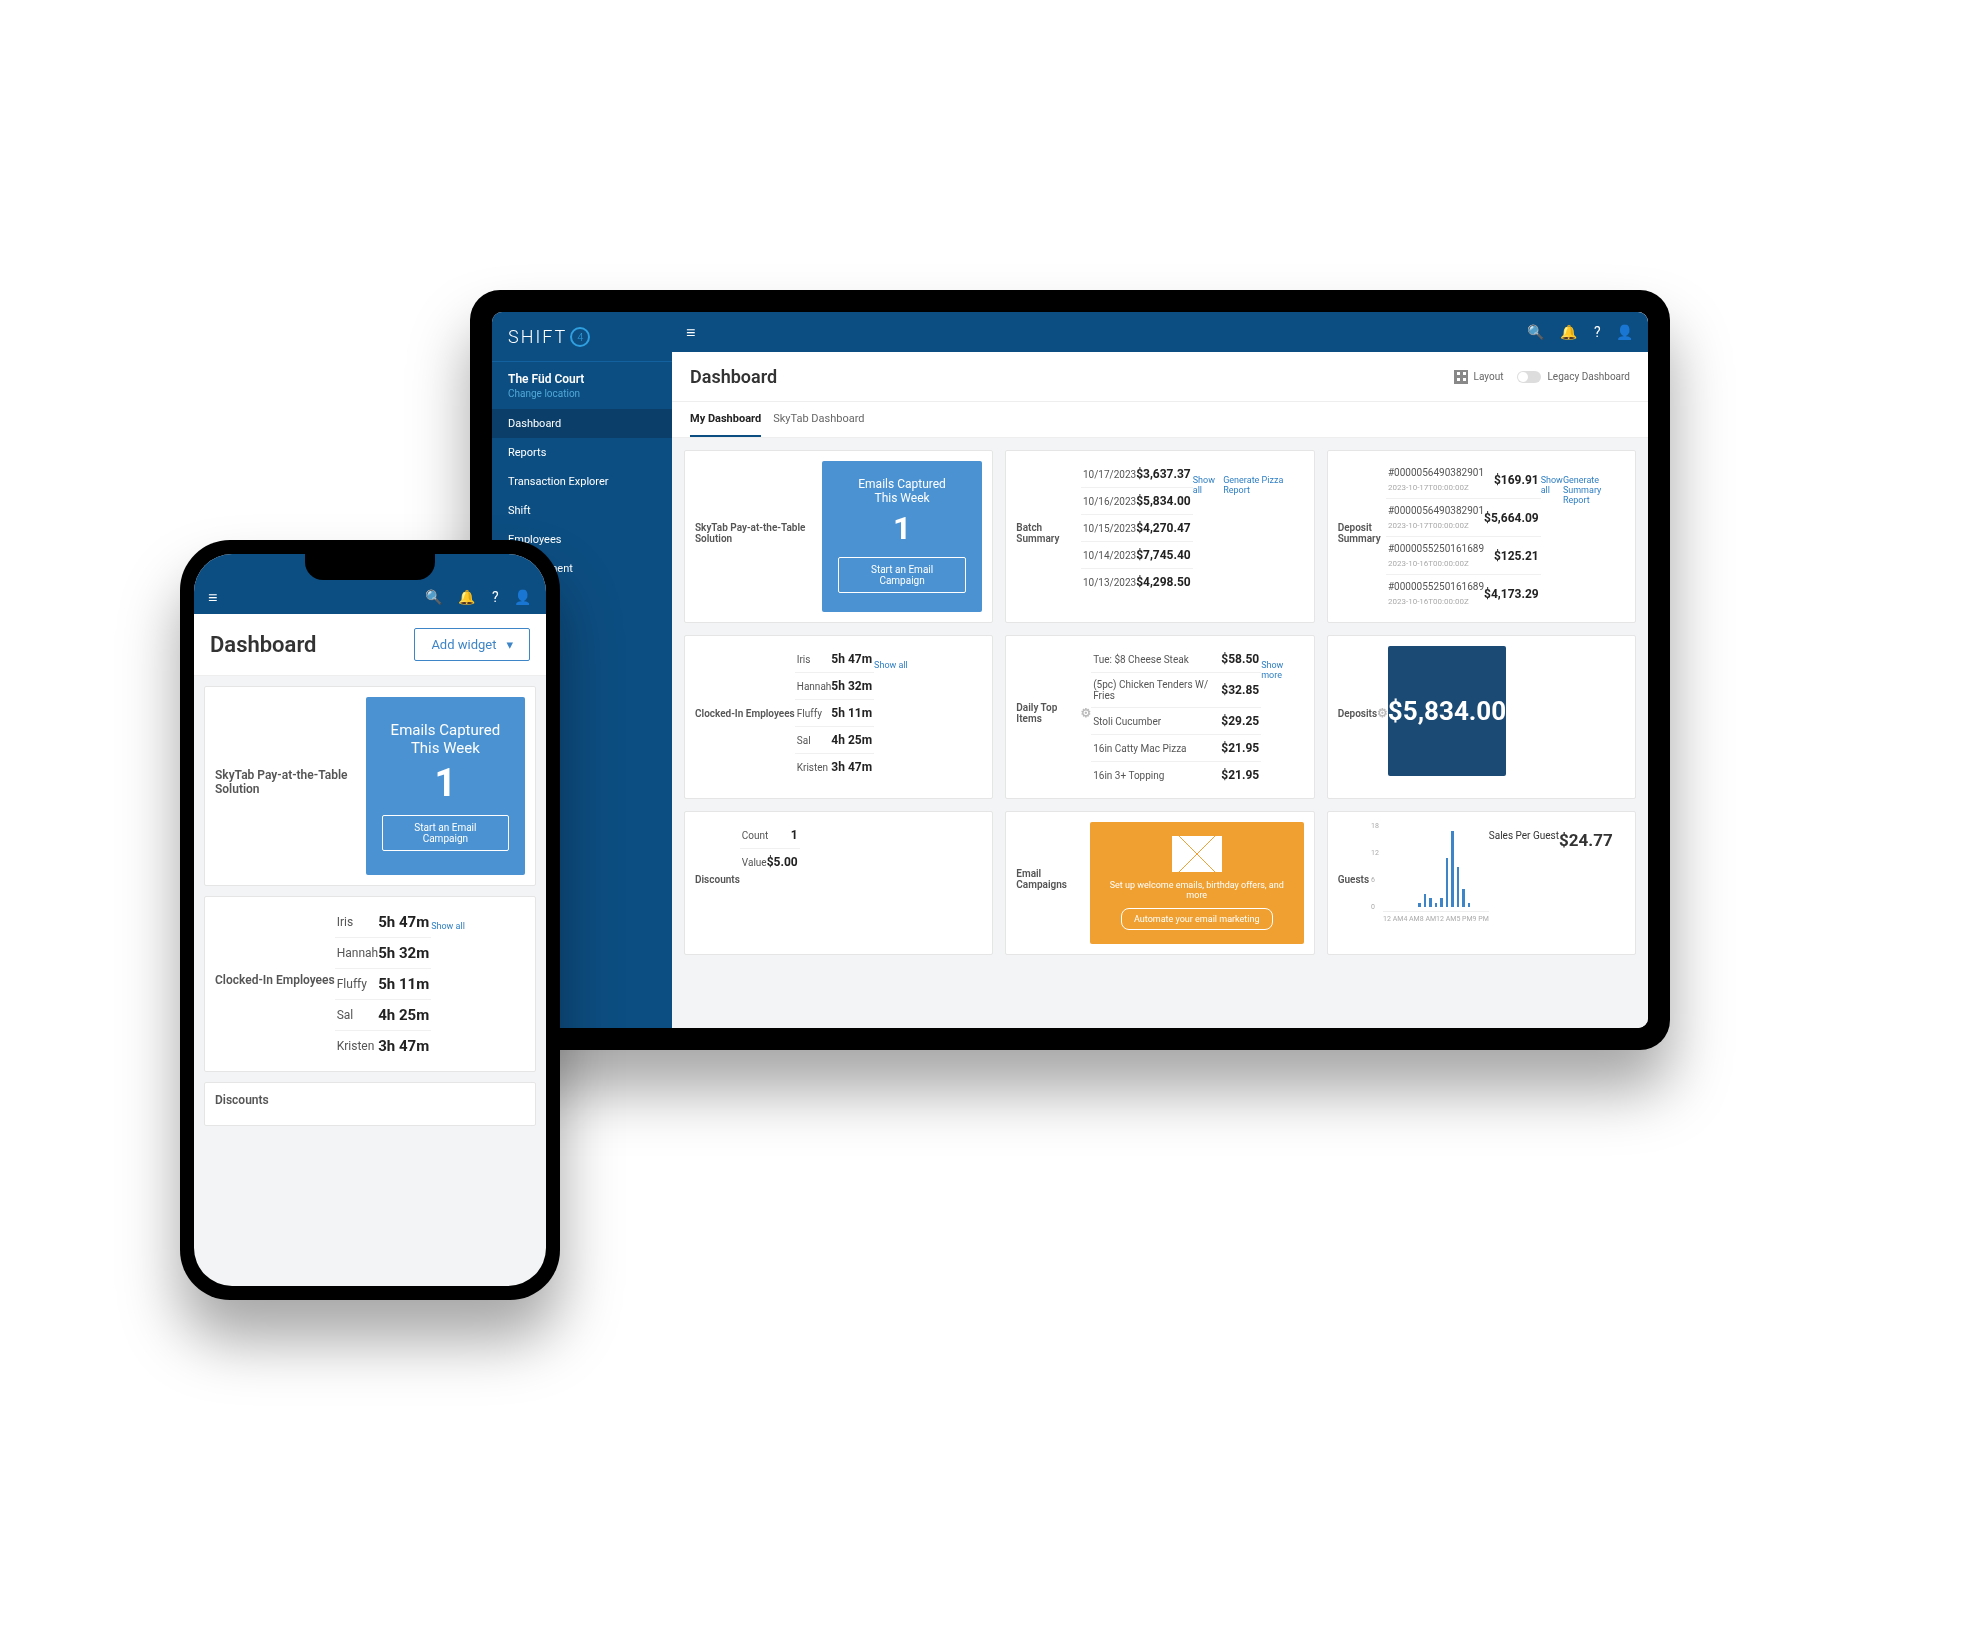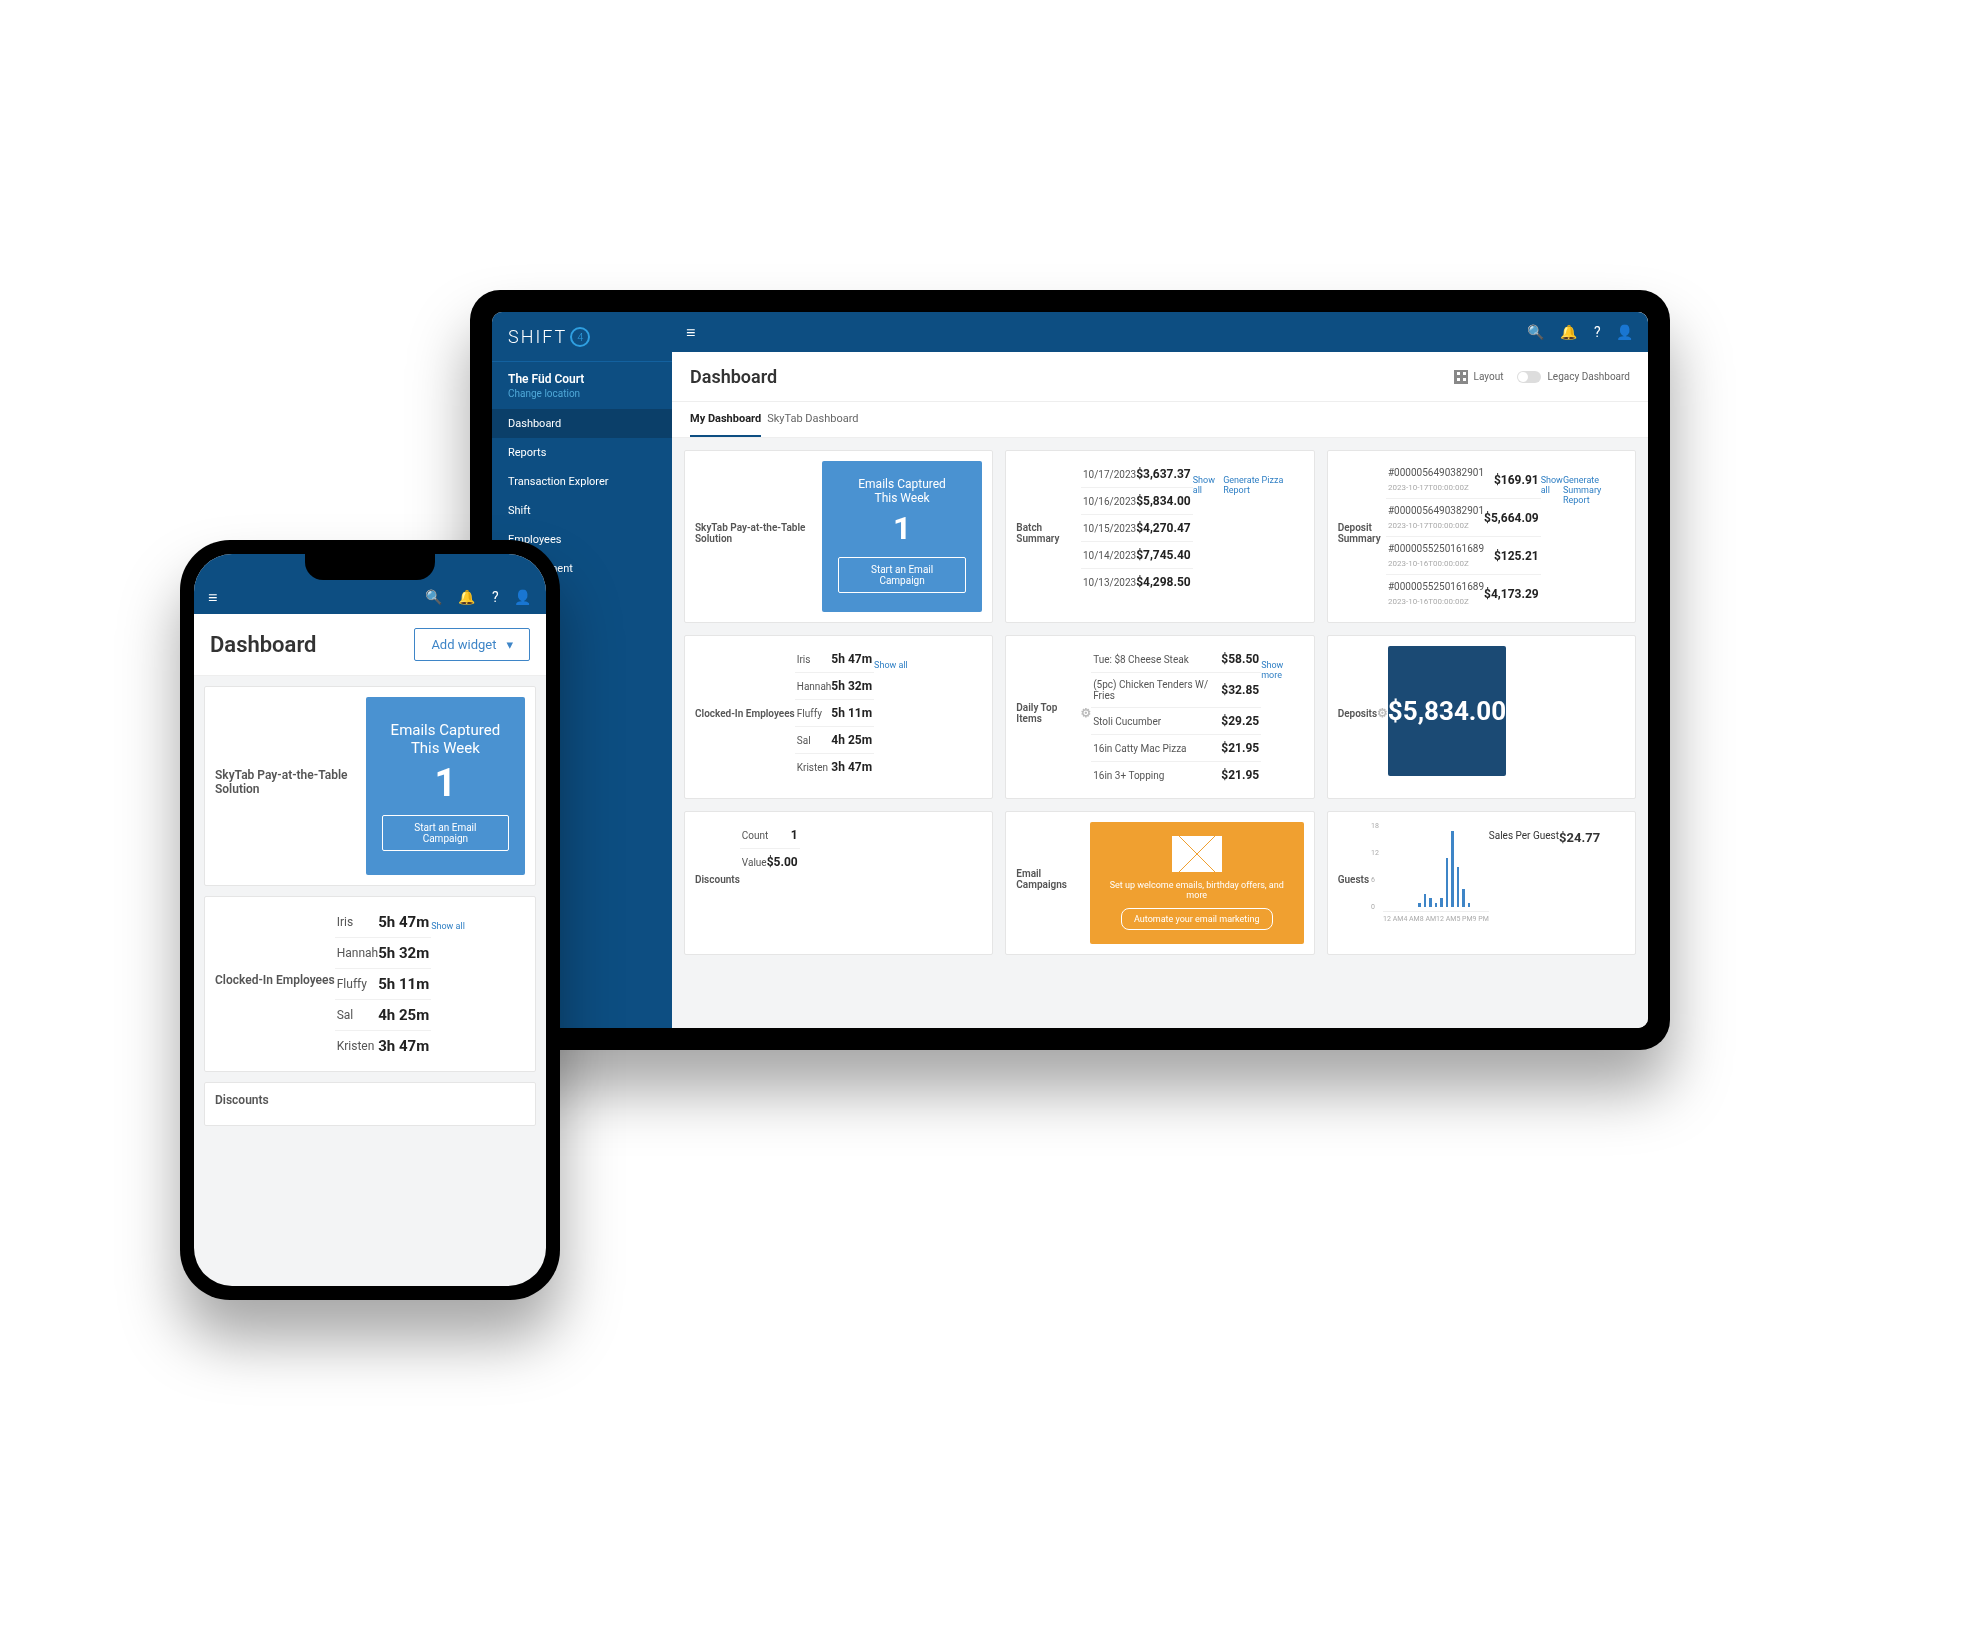--- a/index.html
+++ b/index.html
@@ -21,21 +21,21 @@
 .topbar{height:40px;background:#0d4e82;color:#fff;display:flex;align-items:center;padding:0 14px;gap:16px}
 .topbar .ham{font-size:16px;cursor:pointer}
 .topbar .spacer{flex:1}
 .topbar .ico{font-size:14px;cursor:pointer}
 .header{height:50px;background:#fff;display:flex;align-items:center;padding:0 18px;font-size:18px;font-weight:600;border-bottom:1px solid #eee}
 .header .spacer{flex:1}
 .header .layout,.header .legacy{font-size:10px;font-weight:400;color:#666;display:flex;align-items:center;gap:6px;margin-left:14px}
 .header .layout .grid{display:inline-block;width:14px;height:14px;background:repeating-linear-gradient(0deg,#888 0 3px,transparent 3px 6px),repeating-linear-gradient(90deg,#888 0 3px,transparent 3px 6px)}
 .header .toggle{width:24px;height:12px;background:#ddd;border-radius:6px;position:relative}
 .header .toggle::after{content:"";position:absolute;left:1px;top:1px;width:10px;height:10px;background:#fff;border-radius:50%}
-.tabs{background:#fff;padding:0 18px;border-bottom:1px solid #eee;display:flex;gap:6px;font-size:11px}
+.tabs{background:#fff;padding:0 18px;border-bottom:1px solid #eee;display:flex;gap:12px;font-size:11px}
 .tabs div{padding:10px 0;cursor:pointer;color:#666}
 .tabs div.active{font-weight:700;color:#222;border-bottom:2px solid #0d4e82}
 .gridarea{flex:1;padding:12px;display:grid;grid-template-columns:1fr 1fr 1fr;grid-auto-rows:min-content;gap:12px;overflow:hidden}
 .card{background:#fff;border:1px solid #e5e5e5;border-radius:2px;padding:10px;font-size:10px;display:flex;flex-direction:row}
 .card .title{font-weight:600;color:#555;font-size:10px;margin-bottom:8px;display:flex;align-items:center}
 .card .title .gear{margin-left:auto;color:#bbb;font-size:12px}
 .promo{background:#4a92d1;color:#fff;text-align:center;border-radius:2px;padding:16px;display:flex;flex-direction:column;align-items:center;}
 .promo .capt{font-size:12px}
 .promo .big{font-size:32px;font-weight:700;margin:4px 0 10px}
 .promo .btn{border:1px solid #fff;padding:6px 20px;font-size:10px;cursor:pointer;border-radius:2px}
@@ -50,21 +50,21 @@
 .orange{background:#f0a030;color:#fff;text-align:center;padding:14px;border-radius:2px;display:flex;flex-direction:column;align-items:center;gap:8px}
 .orange .env{width:50px;height:36px;background:#fff;position:relative}
 .orange .env::before{content:"";position:absolute;inset:0;background:linear-gradient(135deg,transparent 49%,#f0a030 49% 51%,transparent 51%),linear-gradient(225deg,transparent 49%,#f0a030 49% 51%,transparent 51%)}
 .orange .txt{font-size:9px}
 .orange .btn{border:1px solid #fff;padding:5px 12px;font-size:9px;cursor:pointer;border-radius:8px}
 .chart{height:90px;display:flex;align-items:flex-end;gap:3px;padding:4px 2px;border-bottom:1px solid #eee;position:relative}
 .chart .bar{flex:1;background:#3e85c7}
 .chart .axis{position:absolute;left:-12px;top:0;bottom:0;display:flex;flex-direction:column;justify-content:space-between;font-size:7px;color:#aaa}
 .xticks{display:flex;justify-content:space-between;font-size:7px;color:#aaa;margin-top:3px}
 .spg{display:flex;justify-content:space-between;padding-top:8px;font-size:10px}
-.spg .v{font-weight:700;font-size:13px}
+.spg .v{font-weight:700;font-size:17px}
 
 .phone{position:absolute;left:180px;top:540px;width:380px;height:760px;background:#000;border-radius:50px;padding:14px;box-shadow:0 40px 60px rgba(0,0,0,.35)}
 .phone .notch{position:absolute;top:14px;left:50%;transform:translateX(-50%);width:130px;height:26px;background:#000;border-radius:0 0 18px 18px;z-index:5}
 .phone .screen{background:#f3f4f5;border-radius:38px;height:100%;overflow:hidden;display:flex;flex-direction:column;font-size:14px}
 .phone .topbar{background:#0d4e82;height:60px;padding-top:26px}
 .phone .header2{background:#fff;padding:14px 16px;display:flex;align-items:center;border-bottom:1px solid #eee}
 .phone .header2 .h{font-size:22px;font-weight:600;flex:1}
 .phone .addw{border:1px solid #3e85c7;color:#3e85c7;padding:8px 16px;font-size:13px;border-radius:2px;cursor:pointer;display:flex;align-items:center;gap:10px}
 .phone .body{flex:1;overflow:hidden;padding:10px;display:flex;flex-direction:column;gap:10px}
 .phone .card{font-size:12px}

